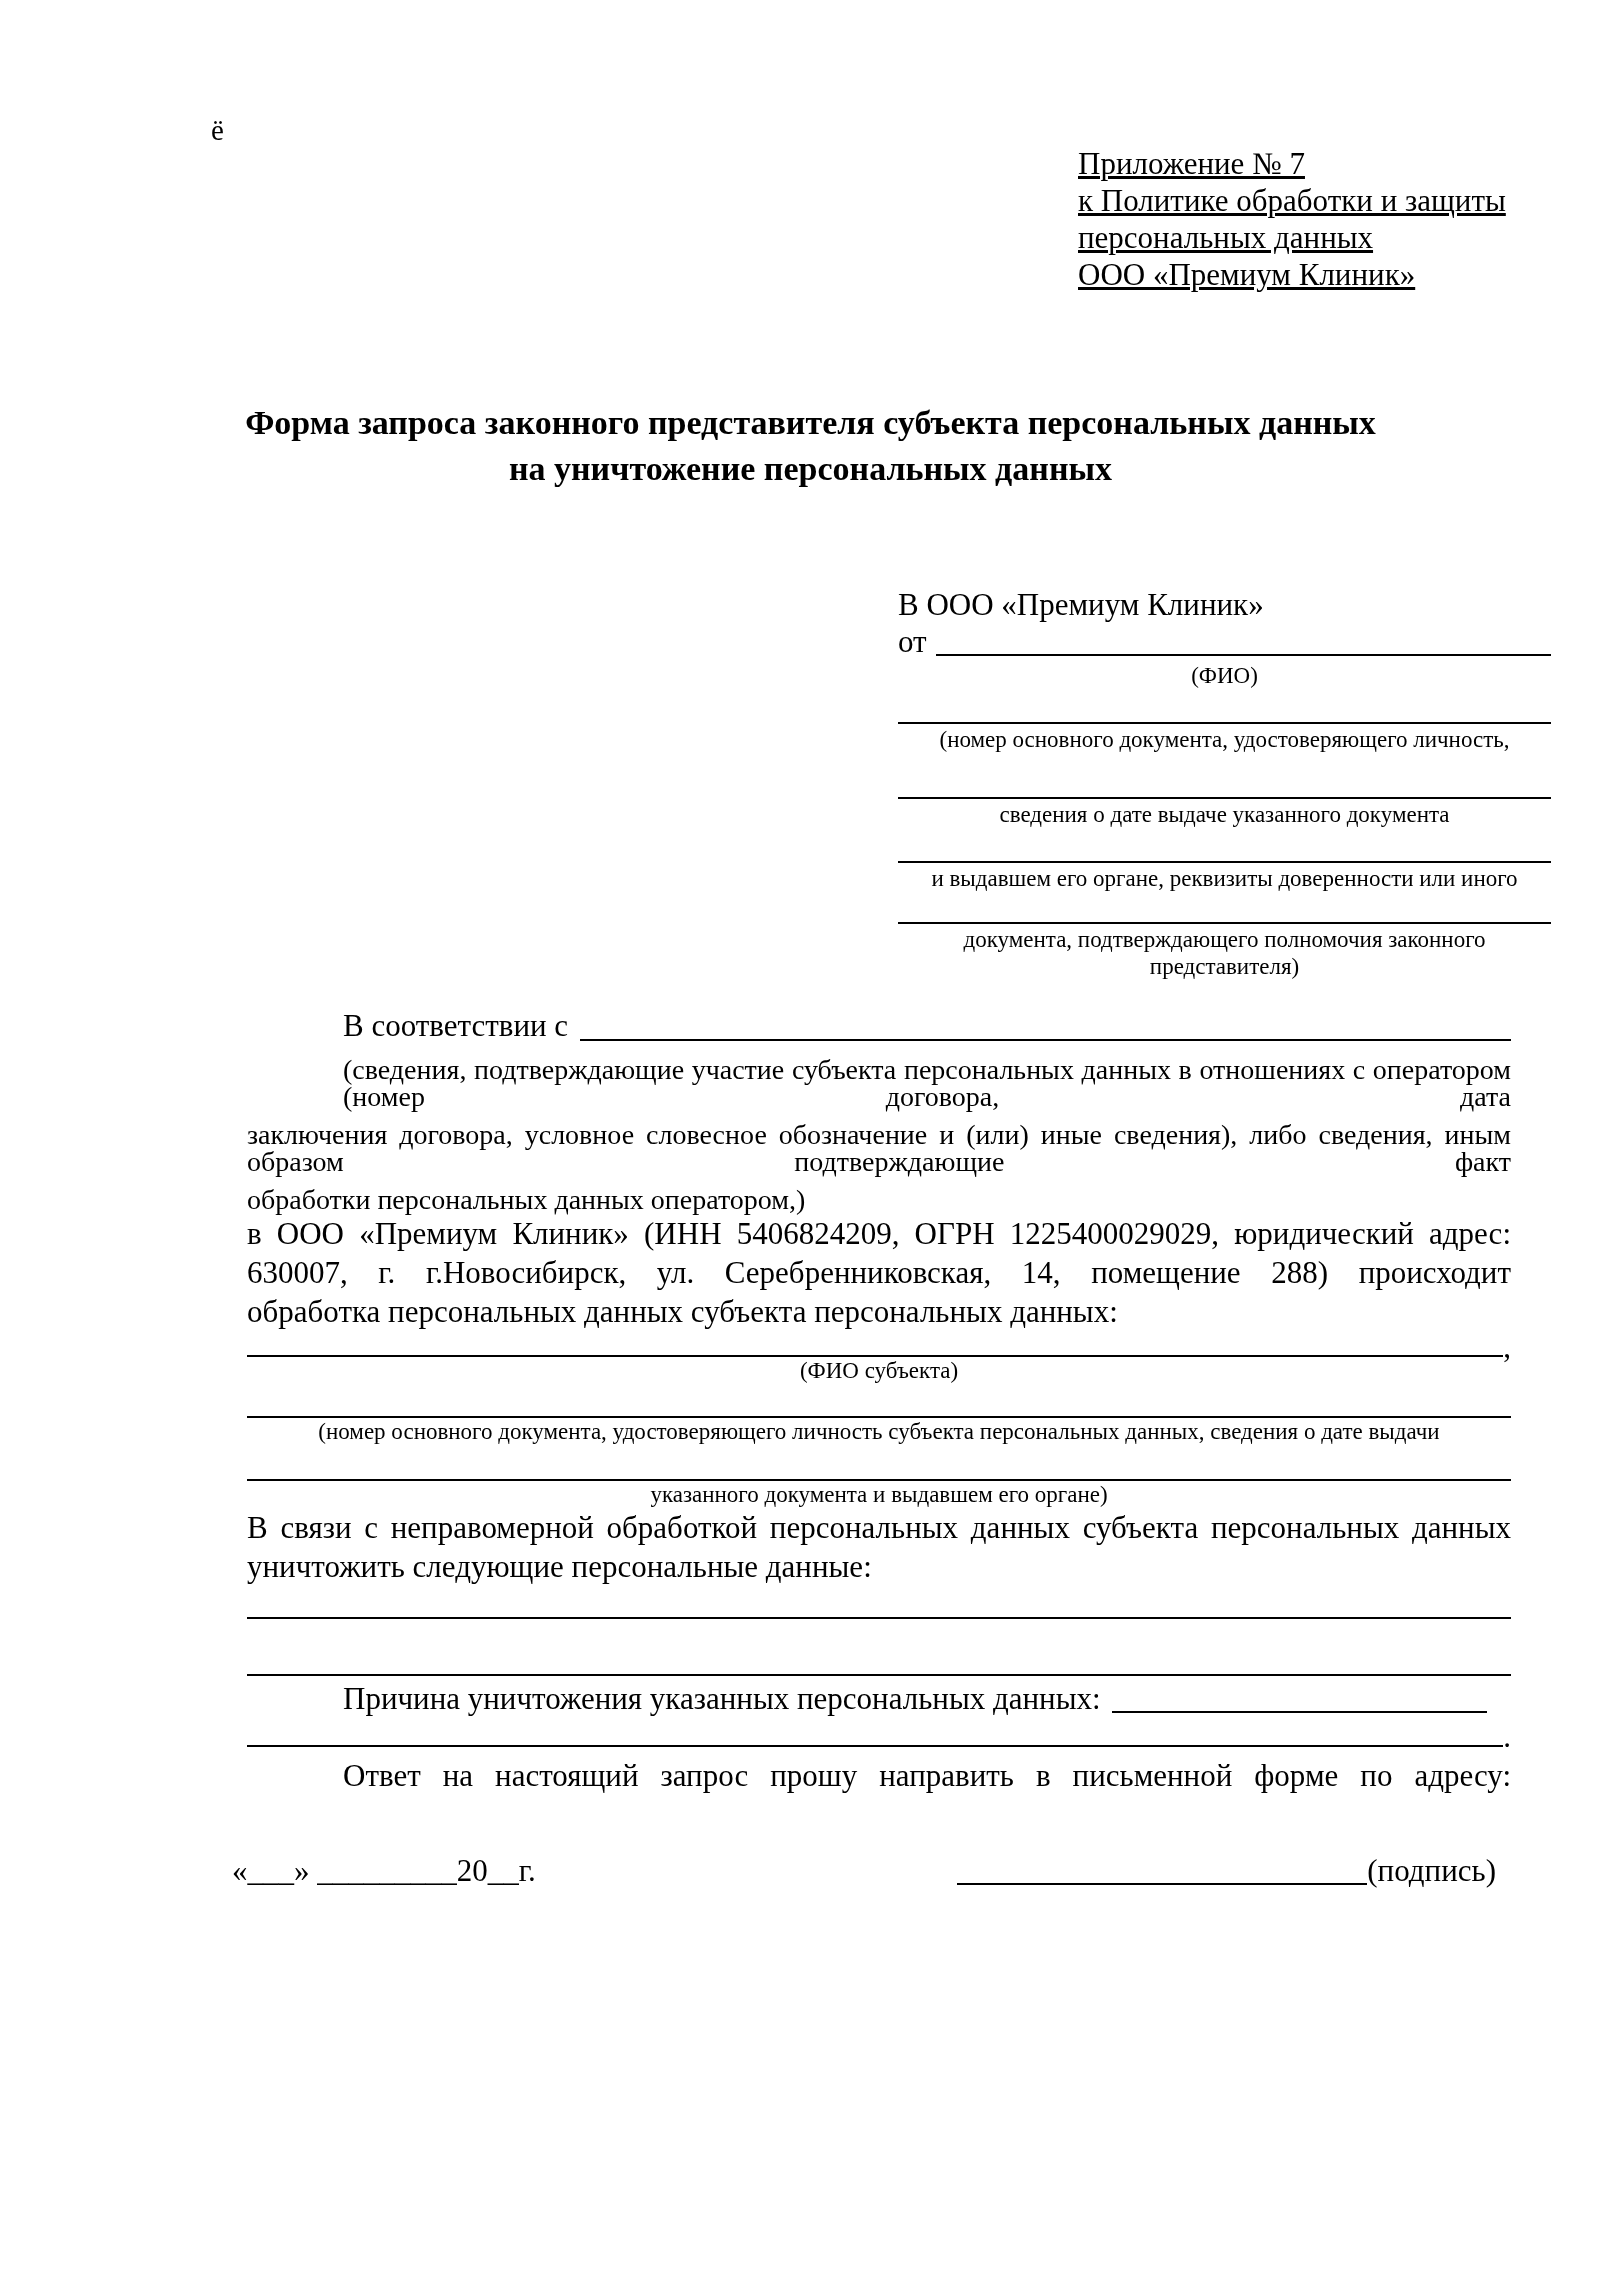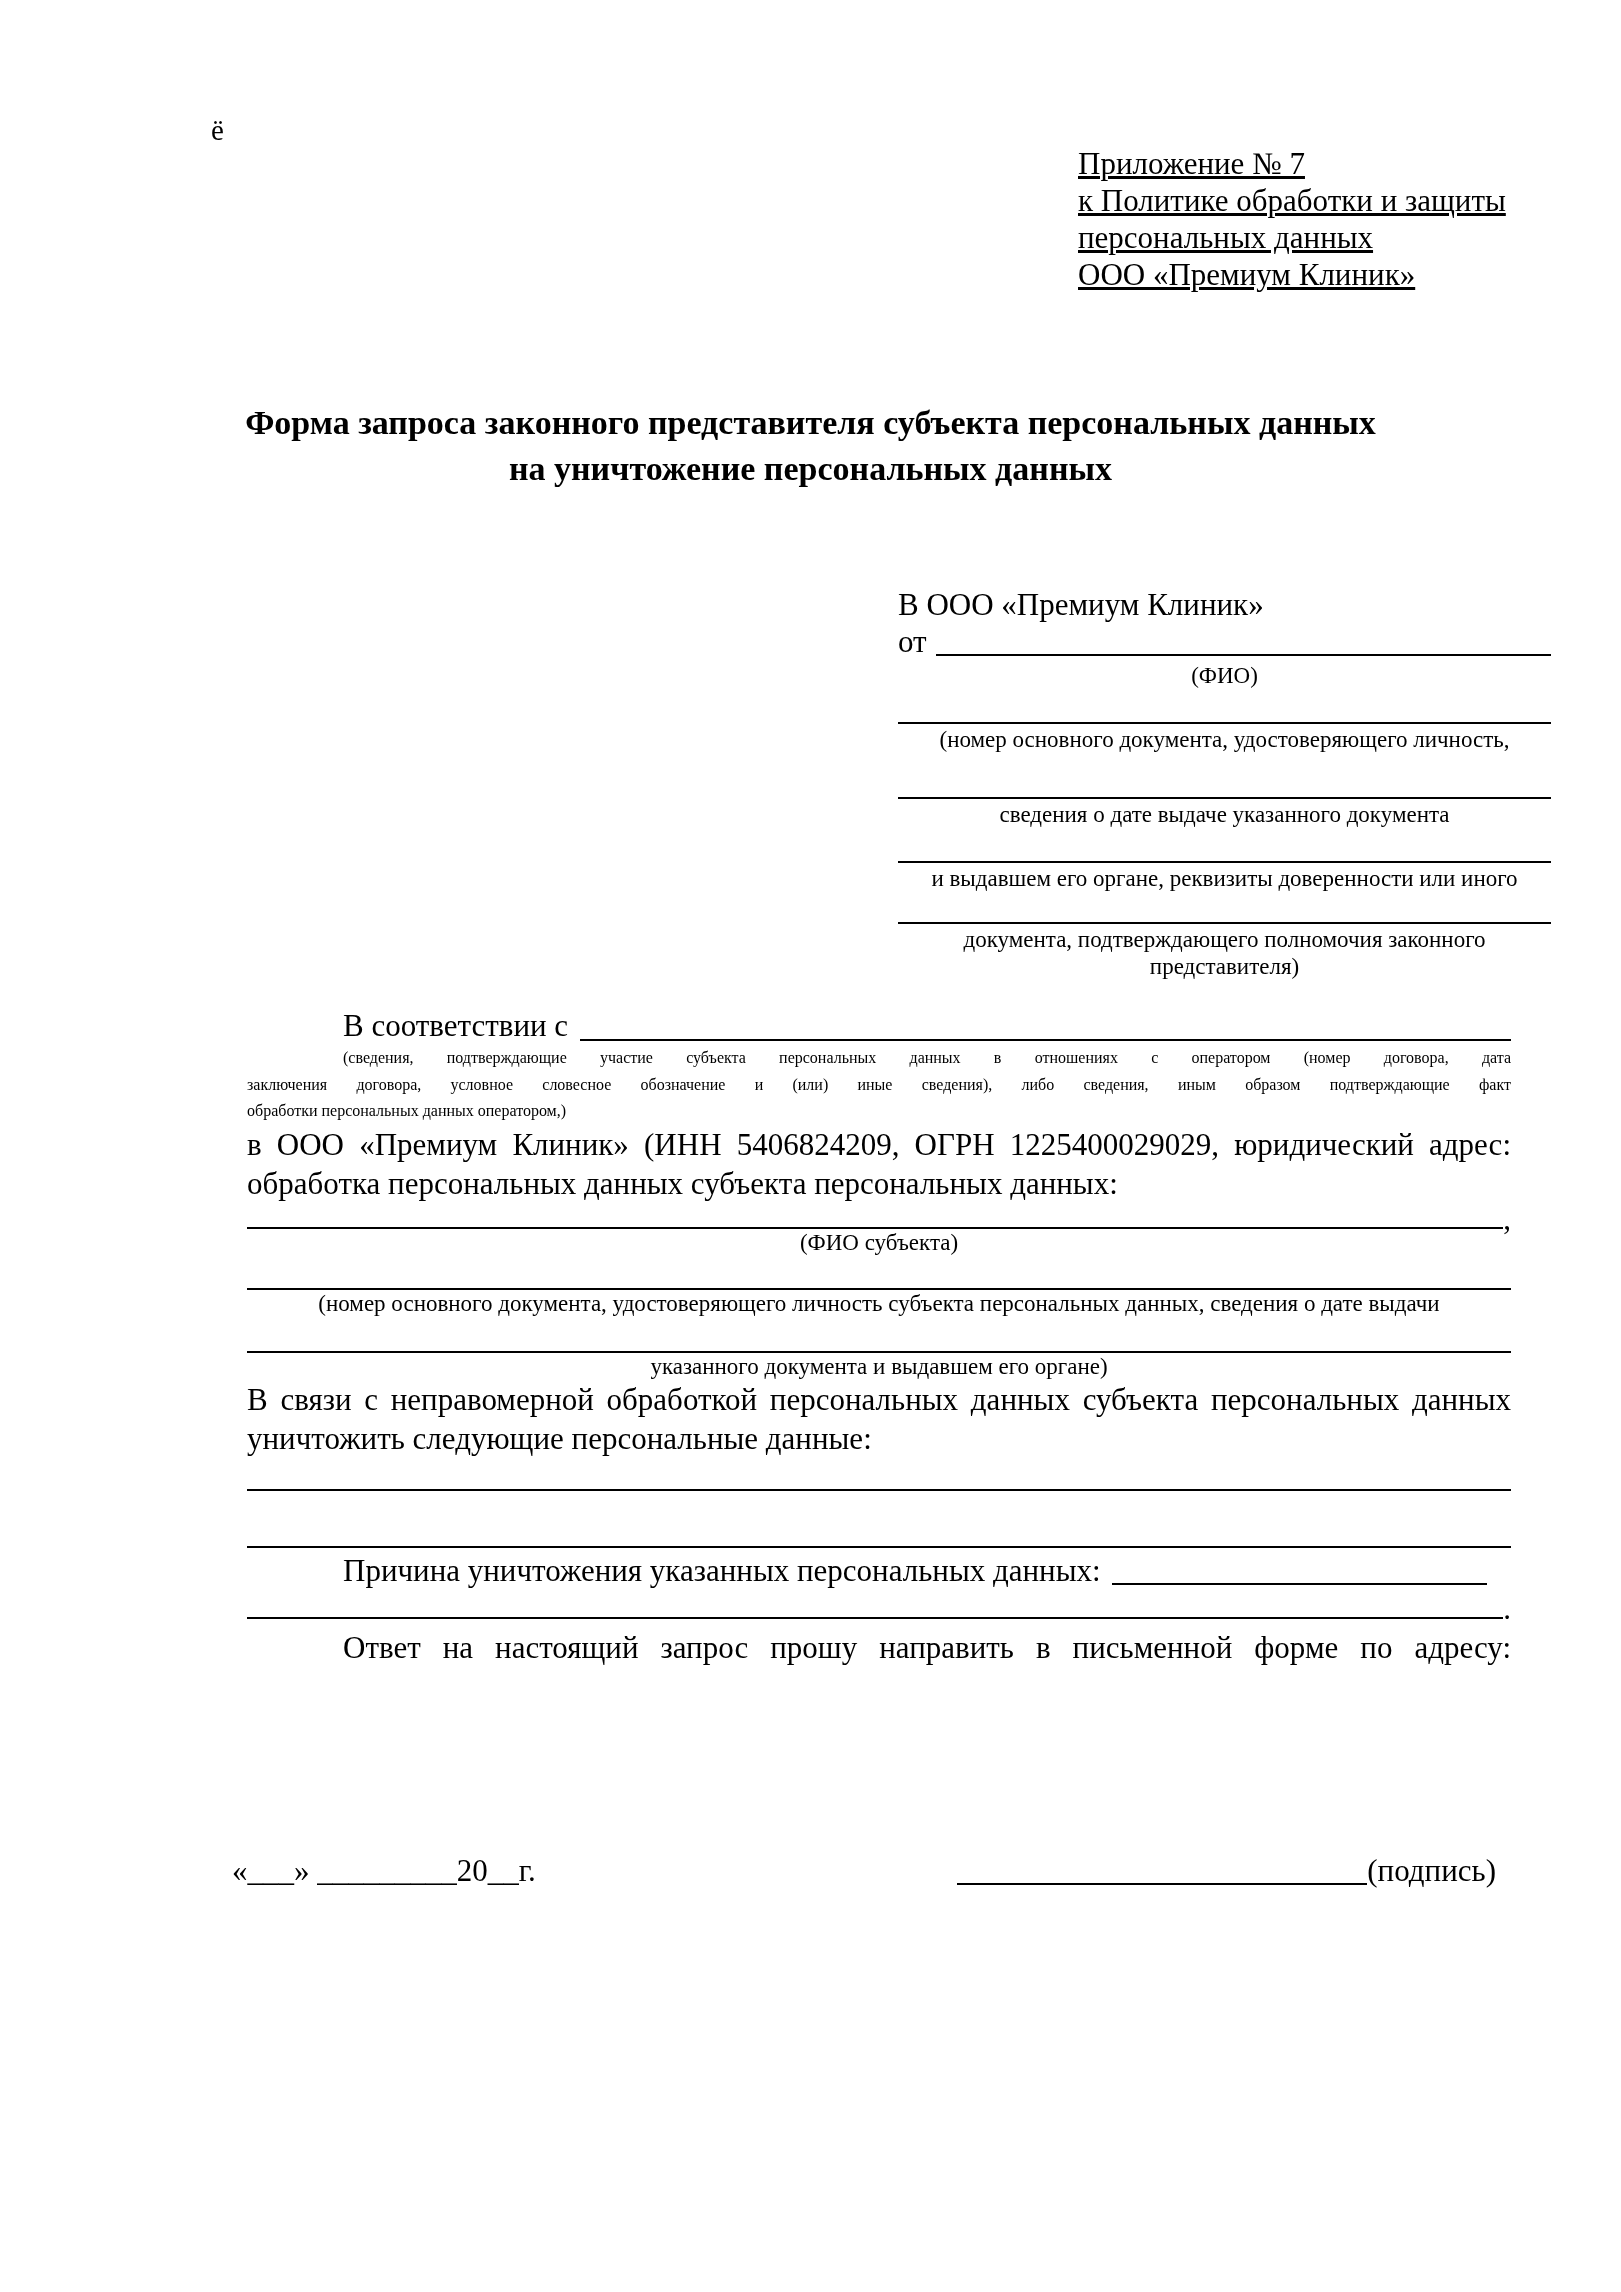--- a/index.html
+++ b/index.html
@@ -8,21 +8,21 @@
     width:1621px; height:2293px;
     margin:0 auto;
     background:#ffffff;
     color:#000;
     font-family:"Liberation Serif","DejaVu Serif",serif;
     font-size:31px;
     overflow:hidden;
   }
   .line  { border-bottom:2.9px solid #000; }
   .cap   { font-size:23px; line-height:27.4px; text-align:center; }
-  .capl  { font-size:16px; line-height:26.5px; }
+  .capl  { font-size:28px; line-height:26.5px;margin-top:12px; }
   .jl    { text-align:justify; text-align-last:justify; }
   .frow  { display:flex; align-items:flex-end; }
 
   .stray { position:absolute; left:211px; top:114px; font-size:29px; }
 
   .hdr   { position:absolute; left:1078px; top:145px; line-height:37px;text-decoration:underline; }
 
   .title {
     position:absolute; left:147px; top:400px; width:1327px;
     text-align:center; font-weight:bold; font-size:34px; line-height:46px;
@@ -107,20 +107,21 @@
 
     <div class="lead-row frow">
       <span class="lbl">В соответствии с</span>
       <span class="line"></span>
     </div>
     <div class="capl jl note1">(сведения, подтверждающие участие субъекта персональных данных в отношениях с оператором (номер договора, дата</div>
     <div class="capl jl">заключения договора, условное словесное обозначение и (или) иные сведения), либо сведения, иным образом подтверждающие факт</div>
     <div class="capl">обработки персональных данных оператором,)</div>
 
     <div class="op jl">в ООО «Премиум Клиник» (ИНН 5406824209, ОГРН 1225400029029, юридический адрес:</div>
+    <div class="op jl">630007, г. г.Новосибирск, ул. Серебренниковская, 14, помещение 288) происходит</div>
     <div class="op">обработка персональных данных субъекта персональных данных:</div>
 
     <div class="subj-fio frow">
       <span class="line"></span>
       <span class="tail">,</span>
     </div>
     <div class="cap">(ФИО субъекта)</div>
 
     <div class="line sf1"></div>
     <div class="cap">(номер основного документа, удостоверяющего личность субъекта персональных данных, сведения о дате выдачи</div>

